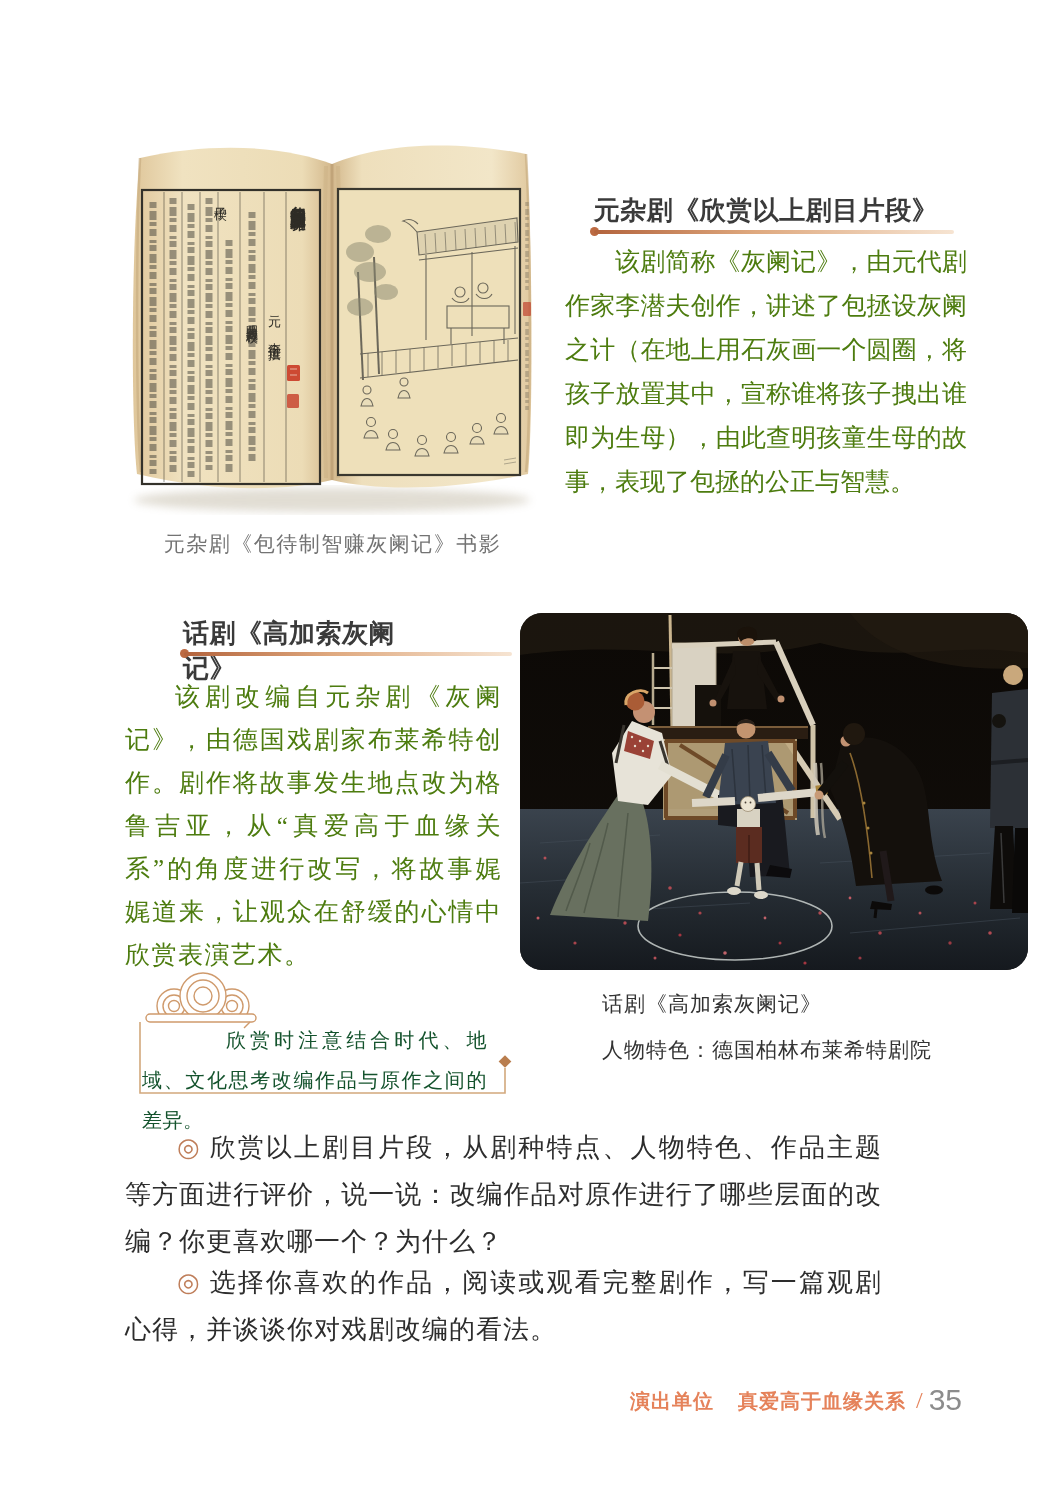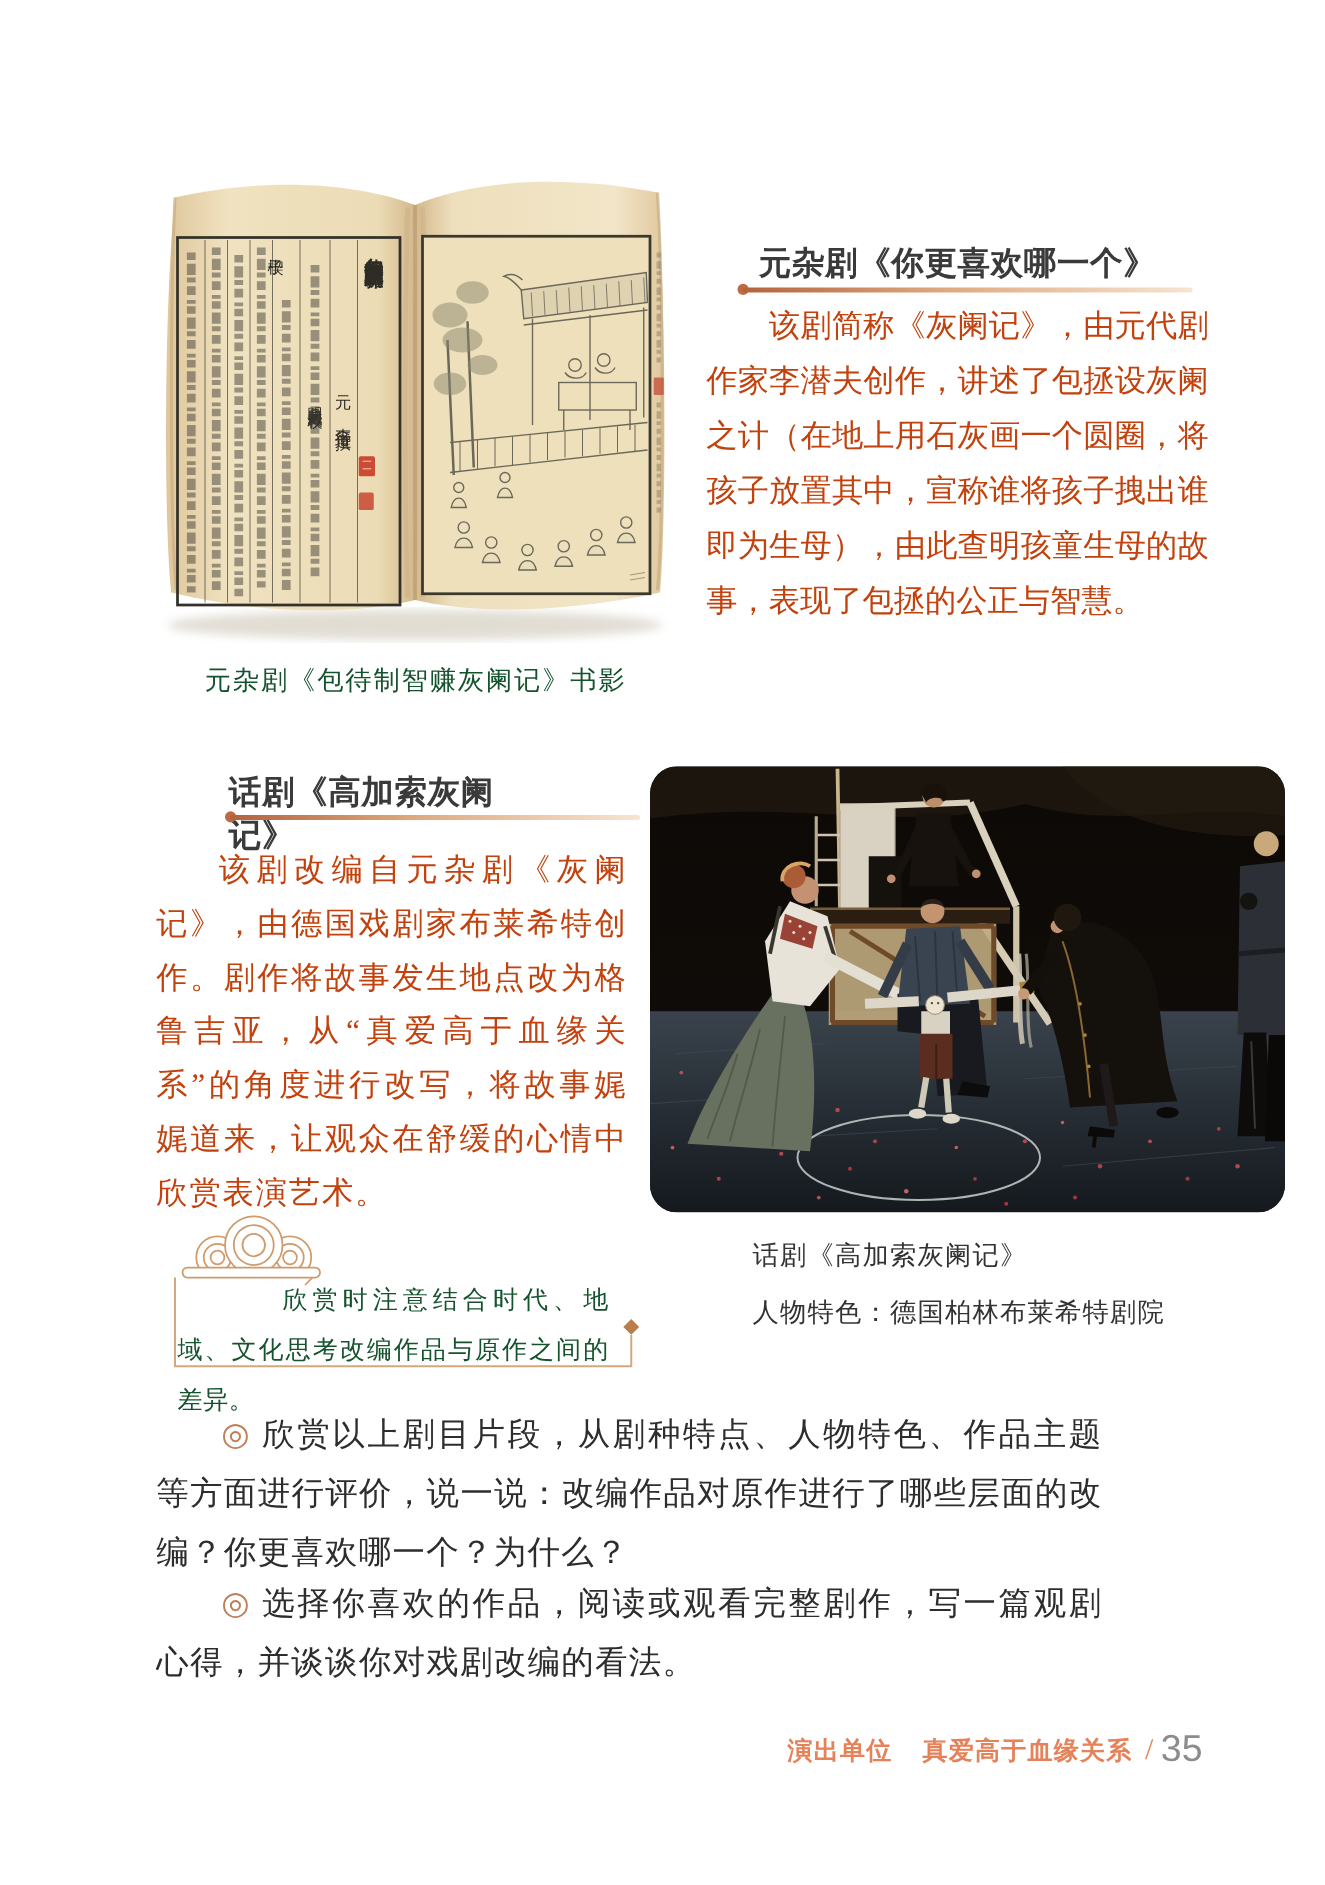--- a/index.html
+++ b/index.html
@@ -9,36 +9,36 @@
   .book-photo{position:absolute;left:120px;top:122px;width:425px;height:398px;}
   .book-photo svg{position:absolute;left:0;top:0;}
   .vcol{position:absolute;writing-mode:vertical-rl;text-orientation:upright;
         color:#2e2c26;font-family:"Liberation Serif","DejaVu Serif",serif;line-height:1;}
   .v-title{left:170px;top:72px;font-size:15px;letter-spacing:1px;font-weight:600;}
   .v-dynasty{left:148px;top:183px;font-size:13px;}
   .v-author{left:148px;top:210px;font-size:13px;letter-spacing:2px;}
   .v-editor{left:126px;top:194px;font-size:12px;letter-spacing:1px;color:#35332c;}
   .v-xiezi{left:94px;top:75px;font-size:13px;}
   .book-caption{position:absolute;left:120px;top:530px;width:425px;text-align:center;
-        font-size:21px;letter-spacing:1.5px;color:#14532d;}
+        font-size:21px;letter-spacing:1.5px;color:#737373;}
   
   .sec-heading{position:absolute;font-family:"Liberation Sans","DejaVu Sans",sans-serif;
         font-weight:bold;font-size:26px;color:#3a3a3a;letter-spacing:0.5px;}
   #h1{left:565px;top:193px;width:402px;text-align:center;}
   #h2{left:125px;top:616px;width:320px;text-align:left;padding-left:58px;box-sizing:border-box;}
   .underline{position:absolute;height:4px;border-radius:2px;
         background:linear-gradient(to right,#b3633c,#dfa97f 45%,#f6e4d2 100%);}
   #u1{left:594px;top:230px;width:360px;}
   #u2{left:184px;top:652px;width:328px;}
   .u-dot{position:absolute;width:9px;height:9px;border-radius:50%;background:#bc6a42;}
   #d1{left:590px;top:227px;}
   #d2{left:180px;top:649px;}
   
   .body-par{position:absolute;font-size:25px;line-height:44px;text-align:justify;
-        text-indent:2em;color:#c2410c;margin:0;}
+        text-indent:2em;color:#4d7c0f;margin:0;}
   #p1{left:565px;top:240px;width:402px;}
   #p2{left:125px;top:660px;width:377px;letter-spacing:1.5px;line-height:43px;margin-top:15px;}
   
   .stage-photo{position:absolute;left:520px;top:613px;width:508px;height:357px;
         border-radius:22px;overflow:hidden;}
   .stage-caption{position:absolute;left:602px;font-size:21px;letter-spacing:1px;color:#333;}
   #sc1{top:990px;}
   #sc2{top:1036px;}
   
   .note-box{position:absolute;left:118px;top:958px;width:400px;height:145px;}
@@ -218,21 +218,21 @@
     </svg>
 
     <div class="vcol v-title">包待制智賺灰闌記雜劇</div>
     <div class="vcol v-dynasty">元</div>
     <div class="vcol v-author">李行道撰</div>
     <div class="vcol v-editor">明吳興臧晉叔校</div>
     <div class="vcol v-xiezi">楔子</div>
   </div>
   <div class="book-caption">元杂剧《包待制智赚灰阑记》书影</div>
 
-  <div class="sec-heading" id="h1">元杂剧《你更喜欢哪一个》</div>
+  <div class="sec-heading" id="h1">元杂剧《欣赏以上剧目片段》</div>
   <div class="u-dot" id="d1"></div>
   <div class="underline" id="u1"></div>
   <p class="body-par" id="p1">该剧简称《灰阑记》，由元代剧作家李潜夫创作，讲述了包拯设灰阑之计（在地上用石灰画一个圆圈，将孩子放置其中，宣称谁将孩子拽出谁即为生母），由此查明孩童生母的故事，表现了包拯的公正与智慧。</p>
 
   <div class="sec-heading" id="h2">话剧《高加索灰阑记》</div>
   <div class="u-dot" id="d2"></div>
   <div class="underline" id="u2"></div>
   <p class="body-par" id="p2">该剧改编自元杂剧《灰阑记》，由德国戏剧家布莱希特创作。剧作将故事发生地点改为格鲁吉亚，从“真爱高于血缘关系”的角度进行改写，将故事娓娓道来，让观众在舒缓的心情中欣赏表演艺术。</p>
 
   <div class="stage-photo">

